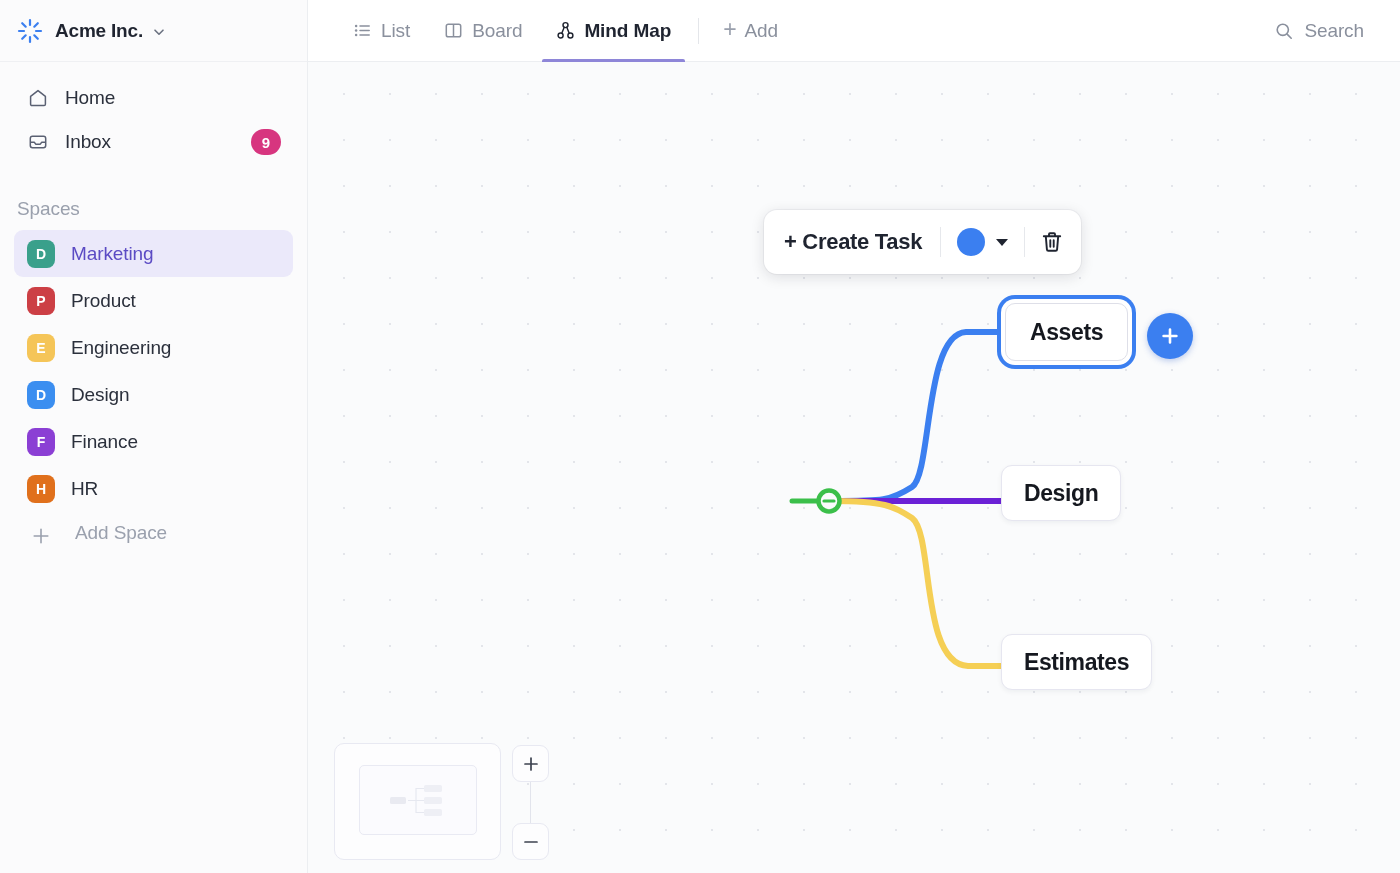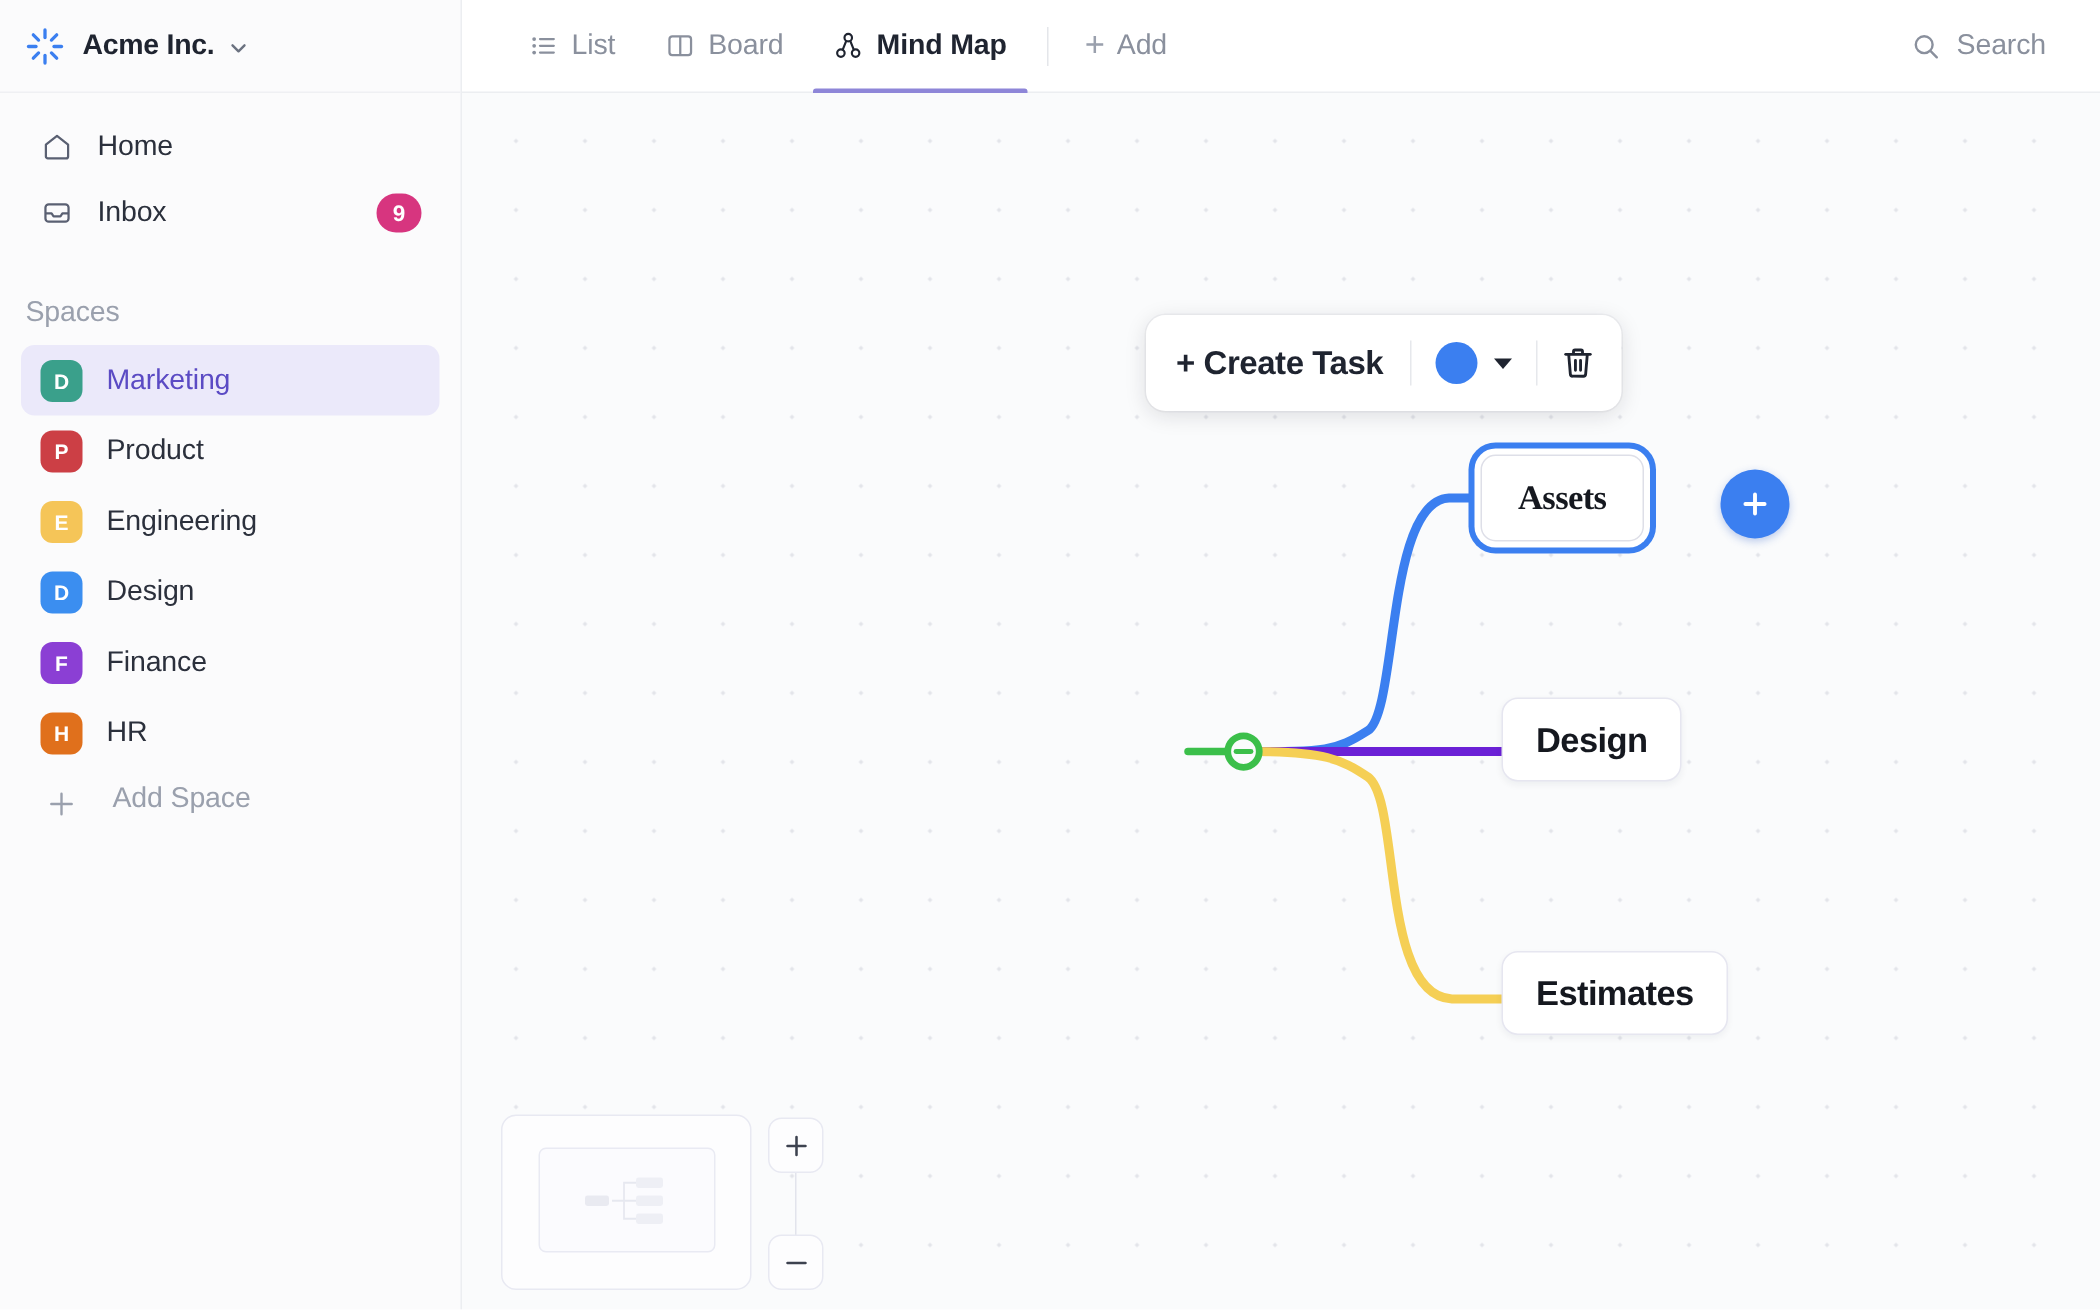--- a/index.html
+++ b/index.html
@@ -377,26 +377,25 @@
   }
   .mm-root .root-icon {
     width: 24px; height: 24px;
     color: #585e6d;
     flex: 0 0 24px;
     display: flex; align-items: center; justify-content: center;
   }
   .mm-root .root-icon svg { display:block; }
 
   .mm-assets {
-    left: 679px;
+    left: 697px;
     top: 241px;
     height: 58px;
     padding: 0 24px;
     border-radius: 10px;
-    font-family: Liberation Serif, serif;
   }
   .mm-assets.selected {
     border: 1px solid #dedfe8;
     box-shadow: 0 0 0 4px #ffffff, 0 0 0 8px #3b7ff0;
   }
   .mm-design {
     left: 693px;
     top: 403px;
     height: 56px;
     padding: 0 22px;

